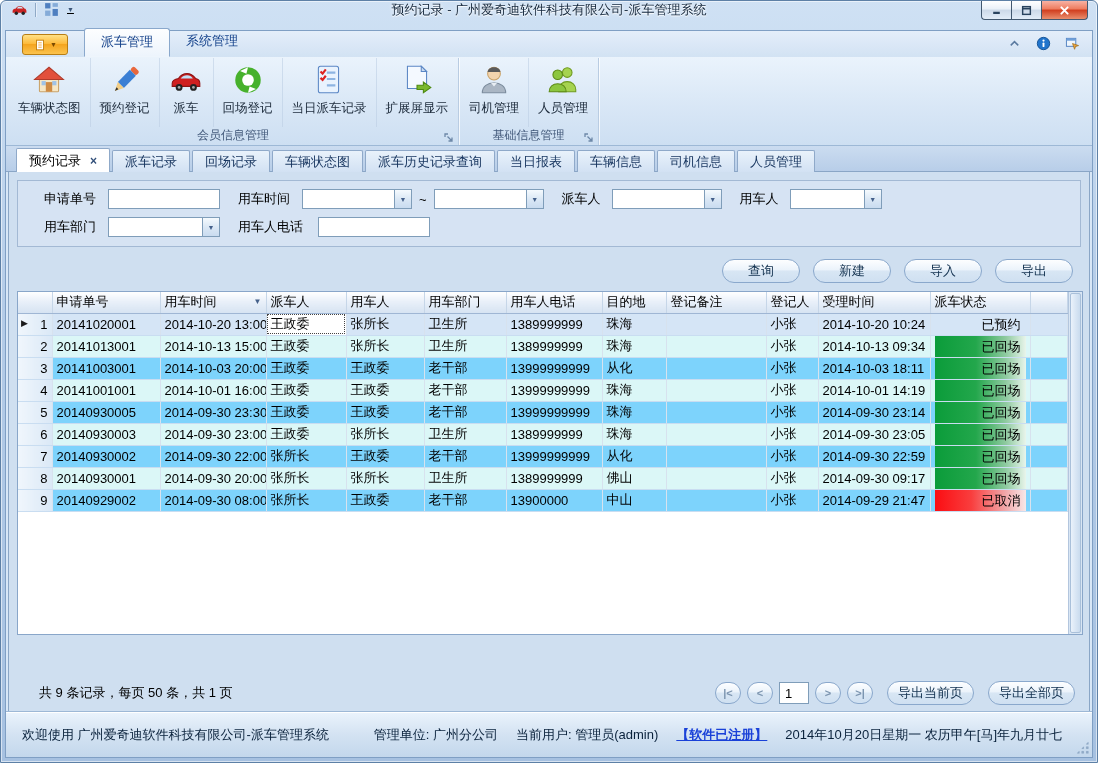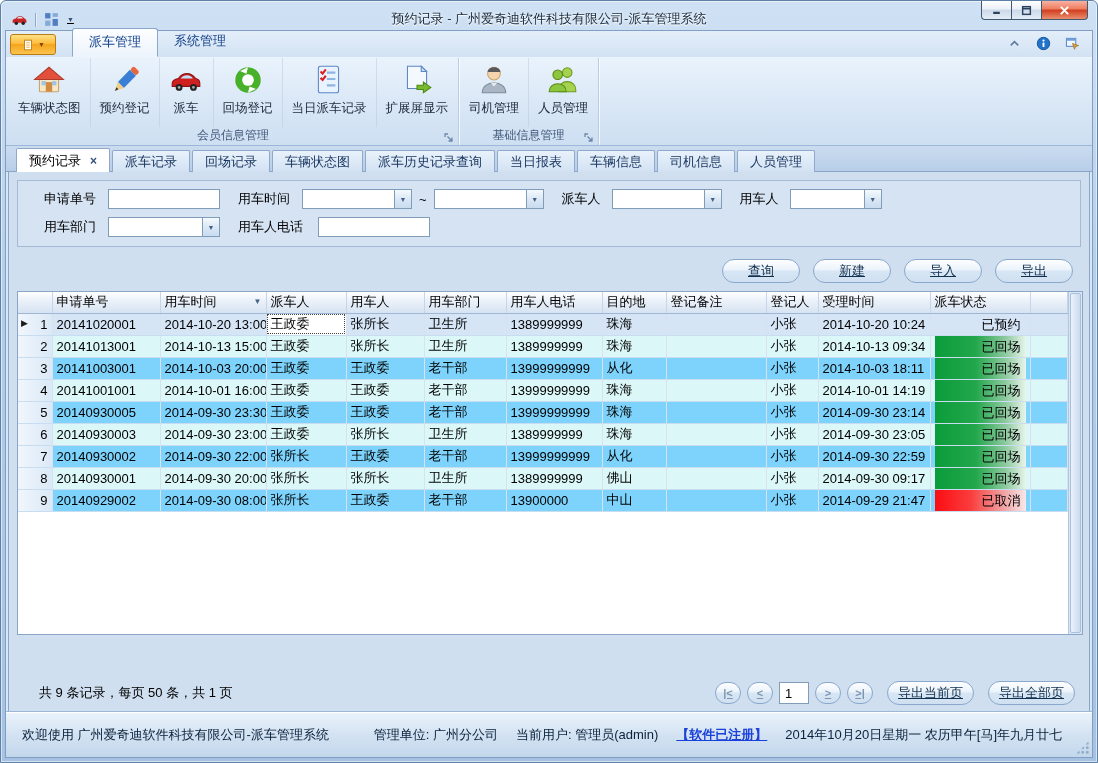--- a/index.html
+++ b/index.html
@@ -3,41 +3,41 @@
 <meta charset="utf-8">
 <style>
   html,body{margin:0;padding:0;background:#fff;}
   *{box-sizing:border-box;}
   .window{width:1098px;height:763px;position:relative;overflow:hidden;
     font-family:"Liberation Sans","DejaVu Sans",sans-serif;
     background:linear-gradient(#cfe1f4,#b4cce8 40%,#a6c1e1);
     border:1px solid #5d80a6;border-radius:6px 6px 0 0;
     box-shadow:inset 0 0 0 1px rgba(255,255,255,.55);}
   
-  .titlebar{height:27px;position:relative;display:flex;align-items:flex-end;padding:0 10px;text-decoration:underline;}
+  .titlebar{height:27px;position:relative;display:flex;align-items:flex-start;padding:0 10px;text-decoration:underline;}
   .qa{display:flex;align-items:center;gap:7px;z-index:2;}
   .qa .sep{width:1px;height:14px;background:#8fa9c6;box-shadow:1px 0 0 #e5eefa;}
   .ticn{width:17px;height:17px;display:inline-block;}
   .ticn svg{width:100%;height:100%;display:block;}
   .qa .caret{font-size:7px;color:#3c5678;}
   .title{position:absolute;left:0;right:0;text-align:center;font-size:13px;color:#14273c;
     text-shadow:0 0 4px #fff,0 1px 0 rgba(255,255,255,.9);pointer-events:none;}
   .capbtns{position:absolute;top:0;right:9px;display:flex;z-index:3;}
   .cbtn{width:30px;height:19px;border:1px solid #42586f;border-top:none;display:flex;align-items:center;justify-content:center;
     background:linear-gradient(#ffffff,#e9f0f8 45%,#ccd9e8 50%,#e3edf8);}
   .cbtn.min{border-radius:0 0 0 4px;border-right:none;}
   .cbtn.max{border-right:none;}
   .cbtn.close{width:47px;border-radius:0 0 4px 0;
     background:linear-gradient(#f7b2a4,#ee7b5e 45%,#d03d1e 50%,#e98e6d);}
   .cbtn svg{width:11px;height:11px;}
   
   .client{position:absolute;left:4px;right:4px;top:29px;bottom:4px;display:flex;flex-direction:column;
     background:#d8e7f7;border:1px solid #7f9fc4;}
   
-  .rtabs{height:26px;flex:none;display:flex;align-items:flex-end;padding:0 8px 0 4px;position:relative;
+  .rtabs{height:26px;flex:none;display:flex;align-items:flex-end;padding:0 8px 0 16px;position:relative;
     background:linear-gradient(#e4eefa,#d2e2f3);}
   .appbtn{width:46px;height:21px;margin:0 16px 2px 0;border-radius:3px;border:1px solid #b87e14;
     background:linear-gradient(#ffe187,#fdbb3c 45%,#f5a51e 50%,#fbc34e);
     display:flex;align-items:center;justify-content:center;gap:3px;}
   .appbtn .caret{font-size:7px;color:#7a4a00;}
   .rtab{padding:4px 16px 5px;font-size:13px;color:#15428b;}
   .rtab.active{background:linear-gradient(#fdfeff,#edf4fc);border:1px solid #8aa8cc;border-bottom-color:#eef5fc;
     border-radius:3px 3px 0 0;}
   .rright{position:absolute;right:12px;top:5px;display:flex;gap:14px;align-items:center;}
   .rright .ticn{width:15px;height:15px;}
@@ -71,21 +71,21 @@
   .txt{height:20px;border:1px solid #7f9db9;background:#fff;padding:0 3px;font-size:13px;font-family:inherit;}
   .w112{width:112px;} .w110{width:110px;} .w92{width:92px;}
   .combo{height:20px;border:1px solid #7f9db9;background:#fff;display:flex;}
   .combo .cfield{flex:1;}
   .combo .cdrop{width:17px;border-left:1px solid #7f9db9;display:flex;align-items:center;justify-content:center;
     background:linear-gradient(#f5fafe,#dbe8f5 50%,#c9dbf0);font-size:7px;color:#44608a;}
   .tilde{margin:0 7px;color:#000;}
   
   .actions{display:flex;justify-content:flex-end;gap:13px;margin:12px 16px 0 0;}
   .btn{min-width:78px;height:24px;padding:0 10px;border:1px solid #8aa8cc;border-radius:12px;font-size:13px;color:#12314f;
-    background:linear-gradient(#fdfeff,#ebf3fb 45%,#d8e6f4 50%,#cfe0f1);display:flex;align-items:center;justify-content:center;text-decoration:underline;}
+    background:linear-gradient(#fdfeff,#ebf3fb 45%,#d8e6f4 50%,#cfe0f1);display:flex;align-items:center;justify-content:center;}
   
   .gridwrap{margin:8px 6px 0 8px;height:404px;background:#fff;border:1px solid #89a6c9;position:relative;overflow:hidden;}
   .vscroll{position:absolute;top:0;bottom:0;right:0;width:14px;background:#d9e6f4;border-left:1px solid #b3c6de;}
   .vthumb{position:absolute;top:1px;bottom:1px;left:1px;right:1px;border:1px solid #a9c0da;border-radius:2px;
     background:linear-gradient(90deg,#eaf2fb,#c9dbee);}
   table.grid{border-collapse:collapse;table-layout:fixed;width:calc(100% - 14px);font-size:13px;}
   table.grid th{height:21px;padding:0 4px;font-weight:normal;text-align:left;color:#000;white-space:nowrap;overflow:hidden;
     background:linear-gradient(#ffffff,#e9f0f9 45%,#d6e3f2);border-right:1px solid #c6d6e8;border-bottom:1px solid #9fb6d4;}
   table.grid th .sort{float:right;font-size:8px;color:#44608a;margin-top:4px;}
   table.grid td{height:21px;padding:0 4px;border-right:1px solid #d7e2ee;border-bottom:1px solid #c9ddf1;

